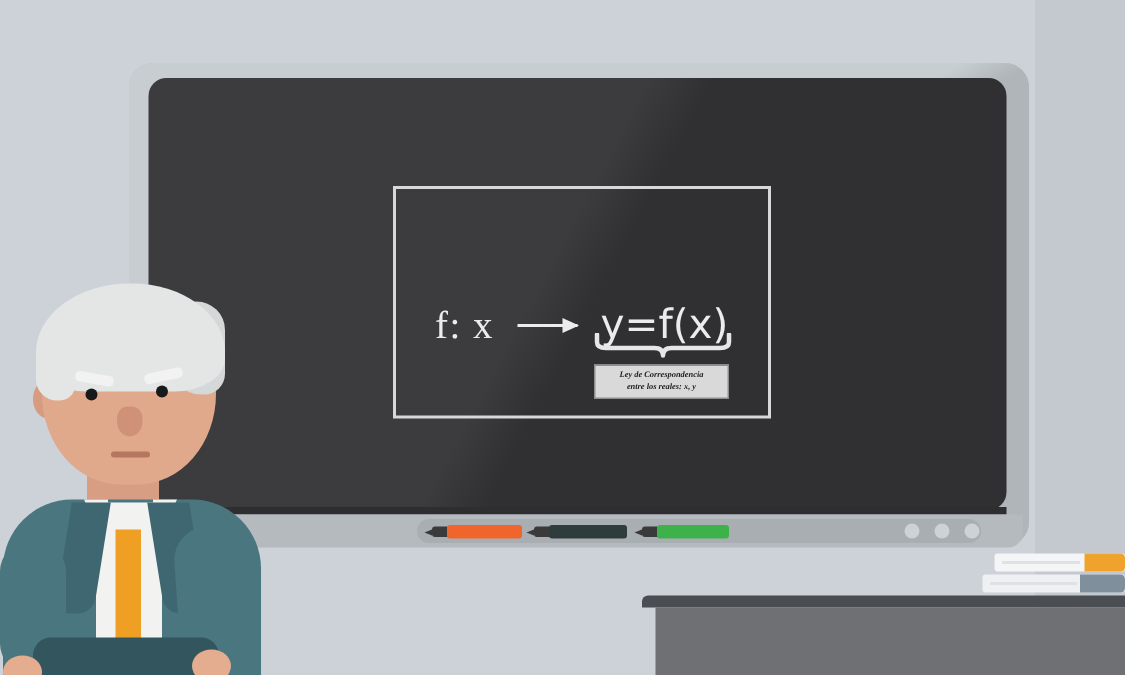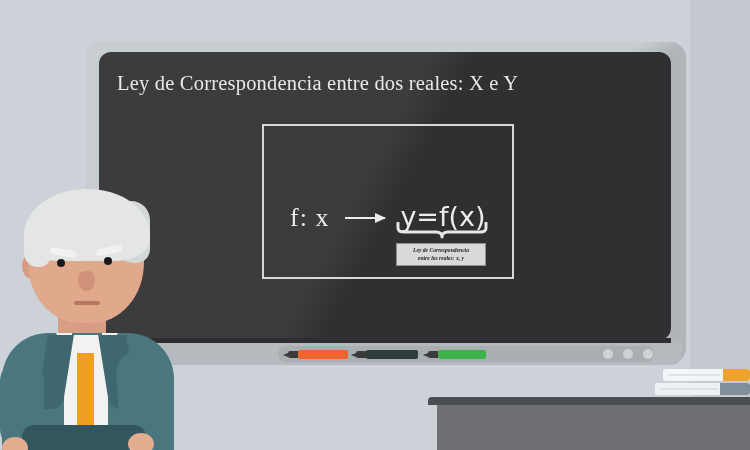--- a/index.html
+++ b/index.html
@@ -414,21 +414,20 @@
 
   <div class="wall"></div>
   <div class="wall-shade-right"></div>
   <div class="wall-shade-left"></div>
 
   <div class="board-frame"></div>
   <div class="board-frame-hl"></div>
   <div class="board-surface"></div>
   <div class="board-surface-sheen"></div>
 
-  <div class="board-title">Ley de Correspondencia entre dos reales: X e Y</div>
 
   <div class="formula-box"></div>
 
 
   <div class="formula-line line2">
     <span>f:  x</span>
     <span class="arrow"></span>
     <span class="fx-term">y=f(x)</span>
   </div>
 

